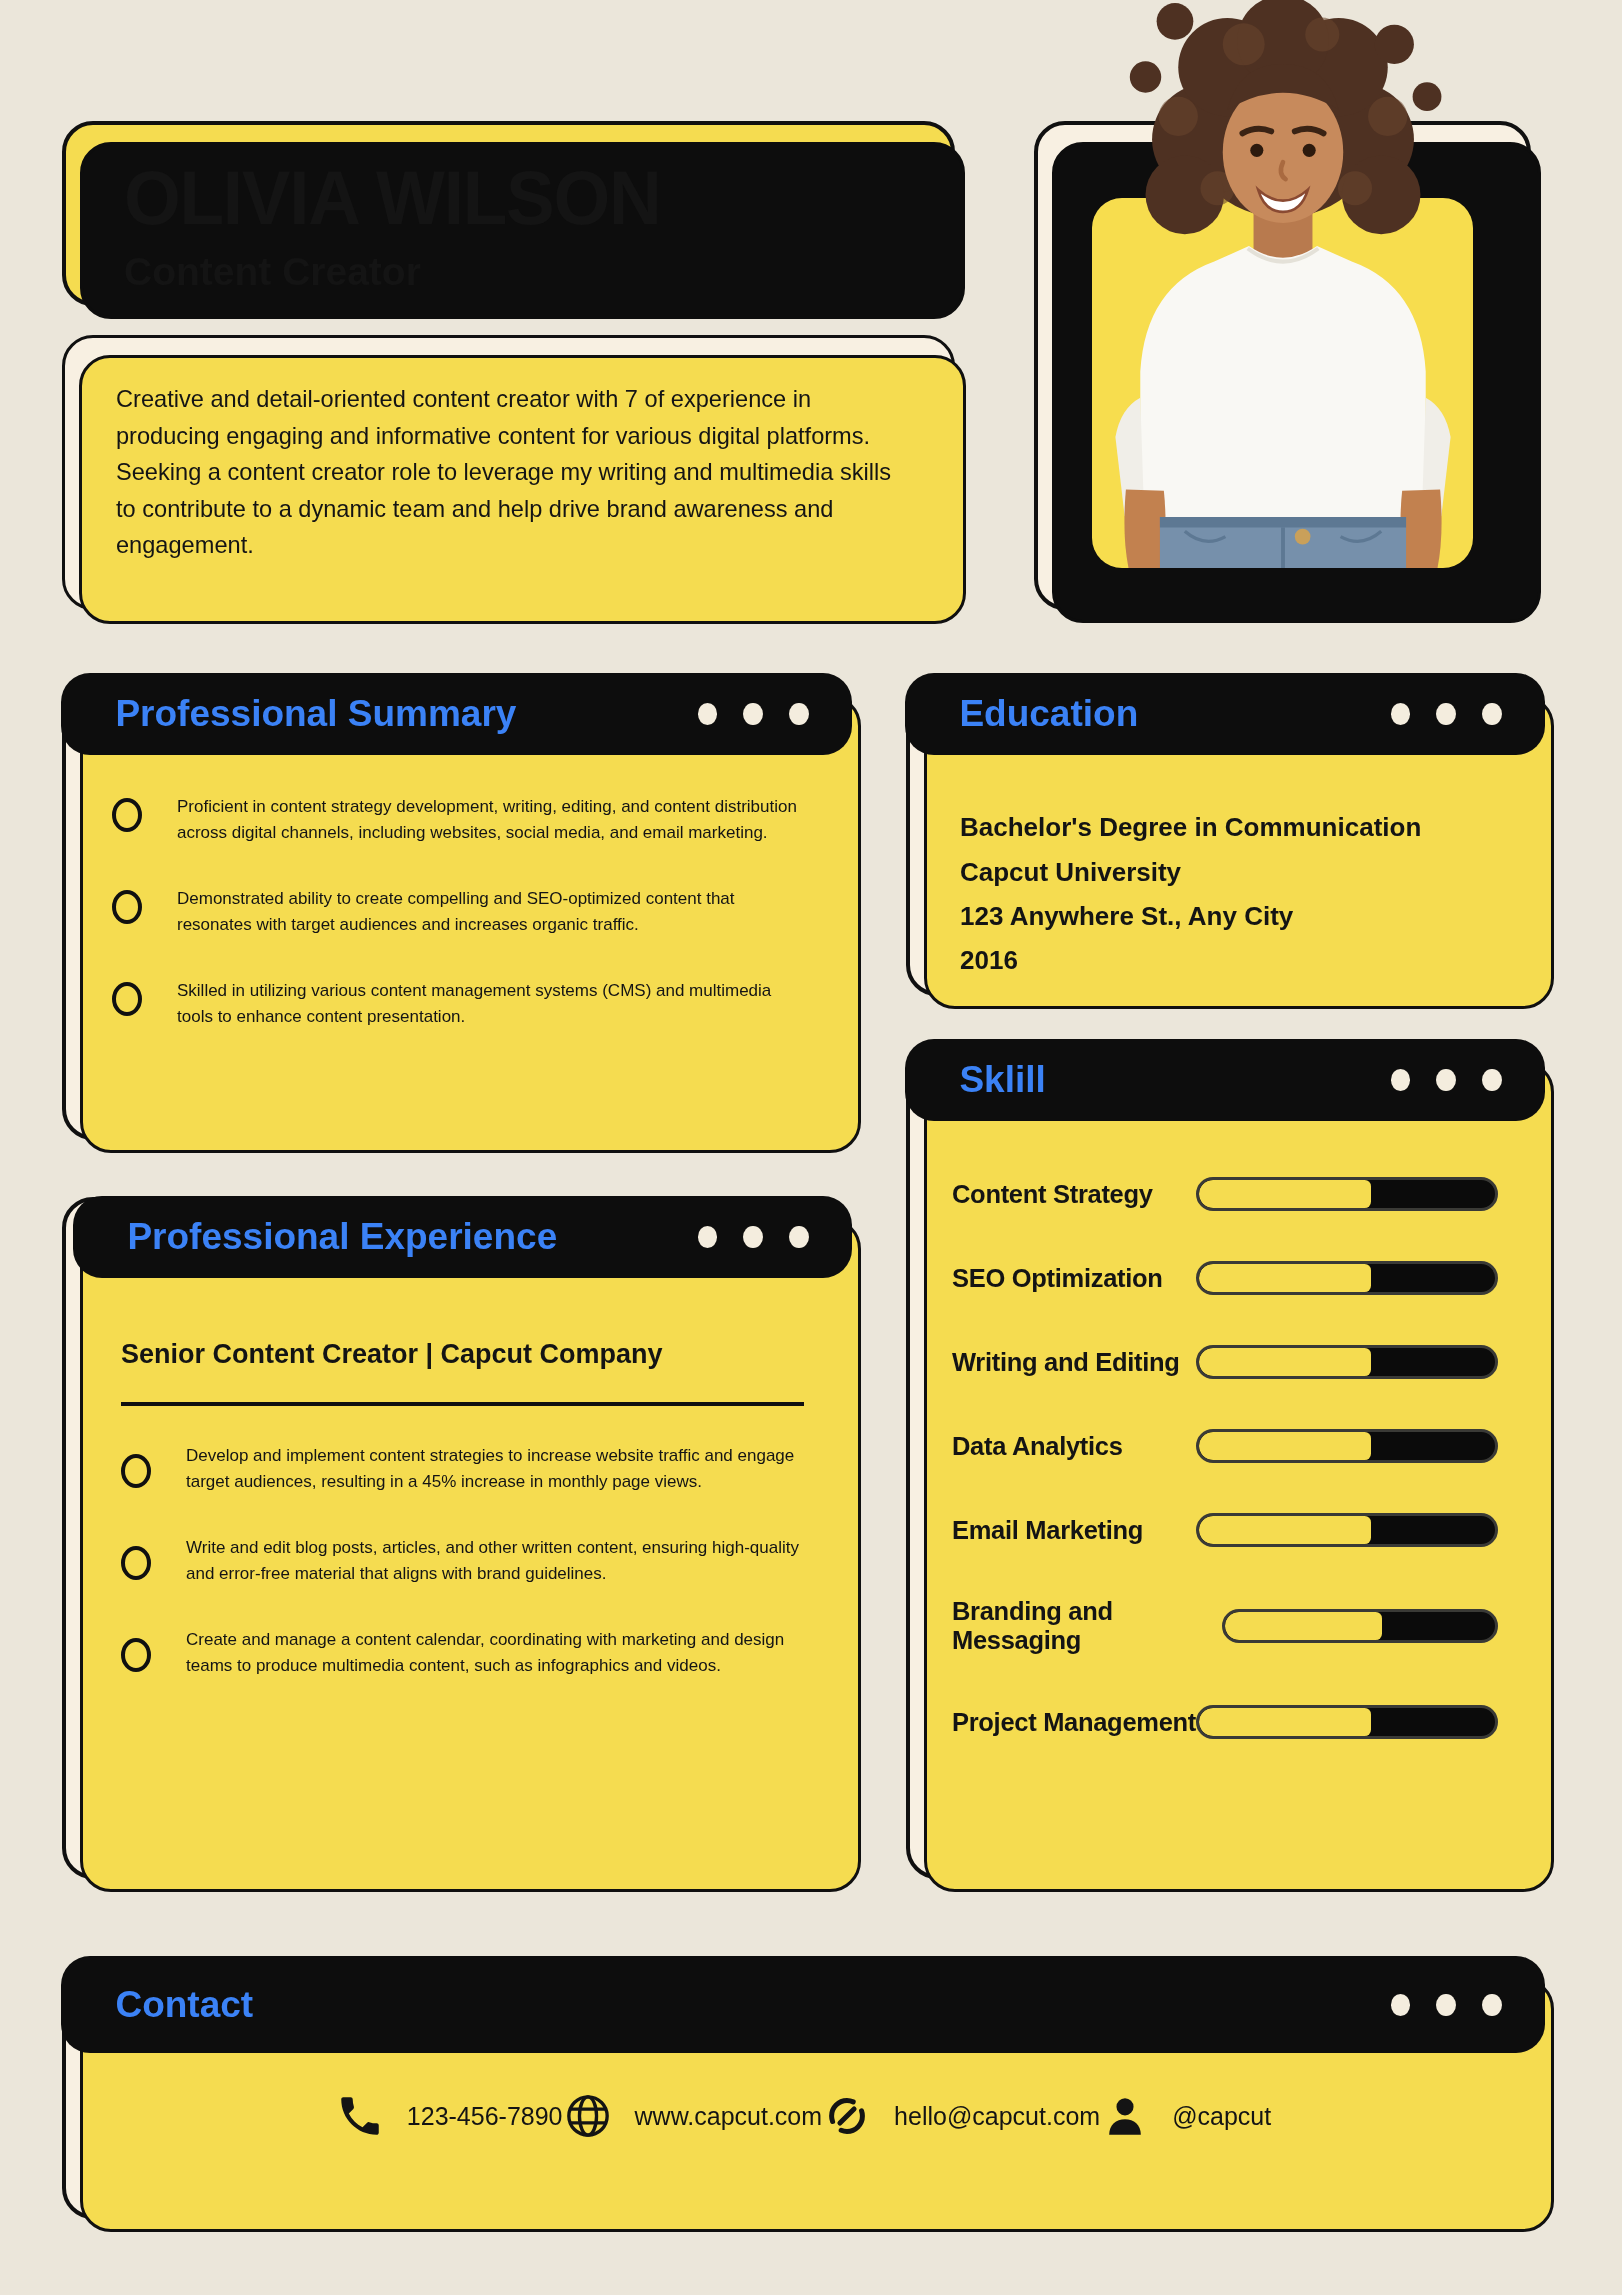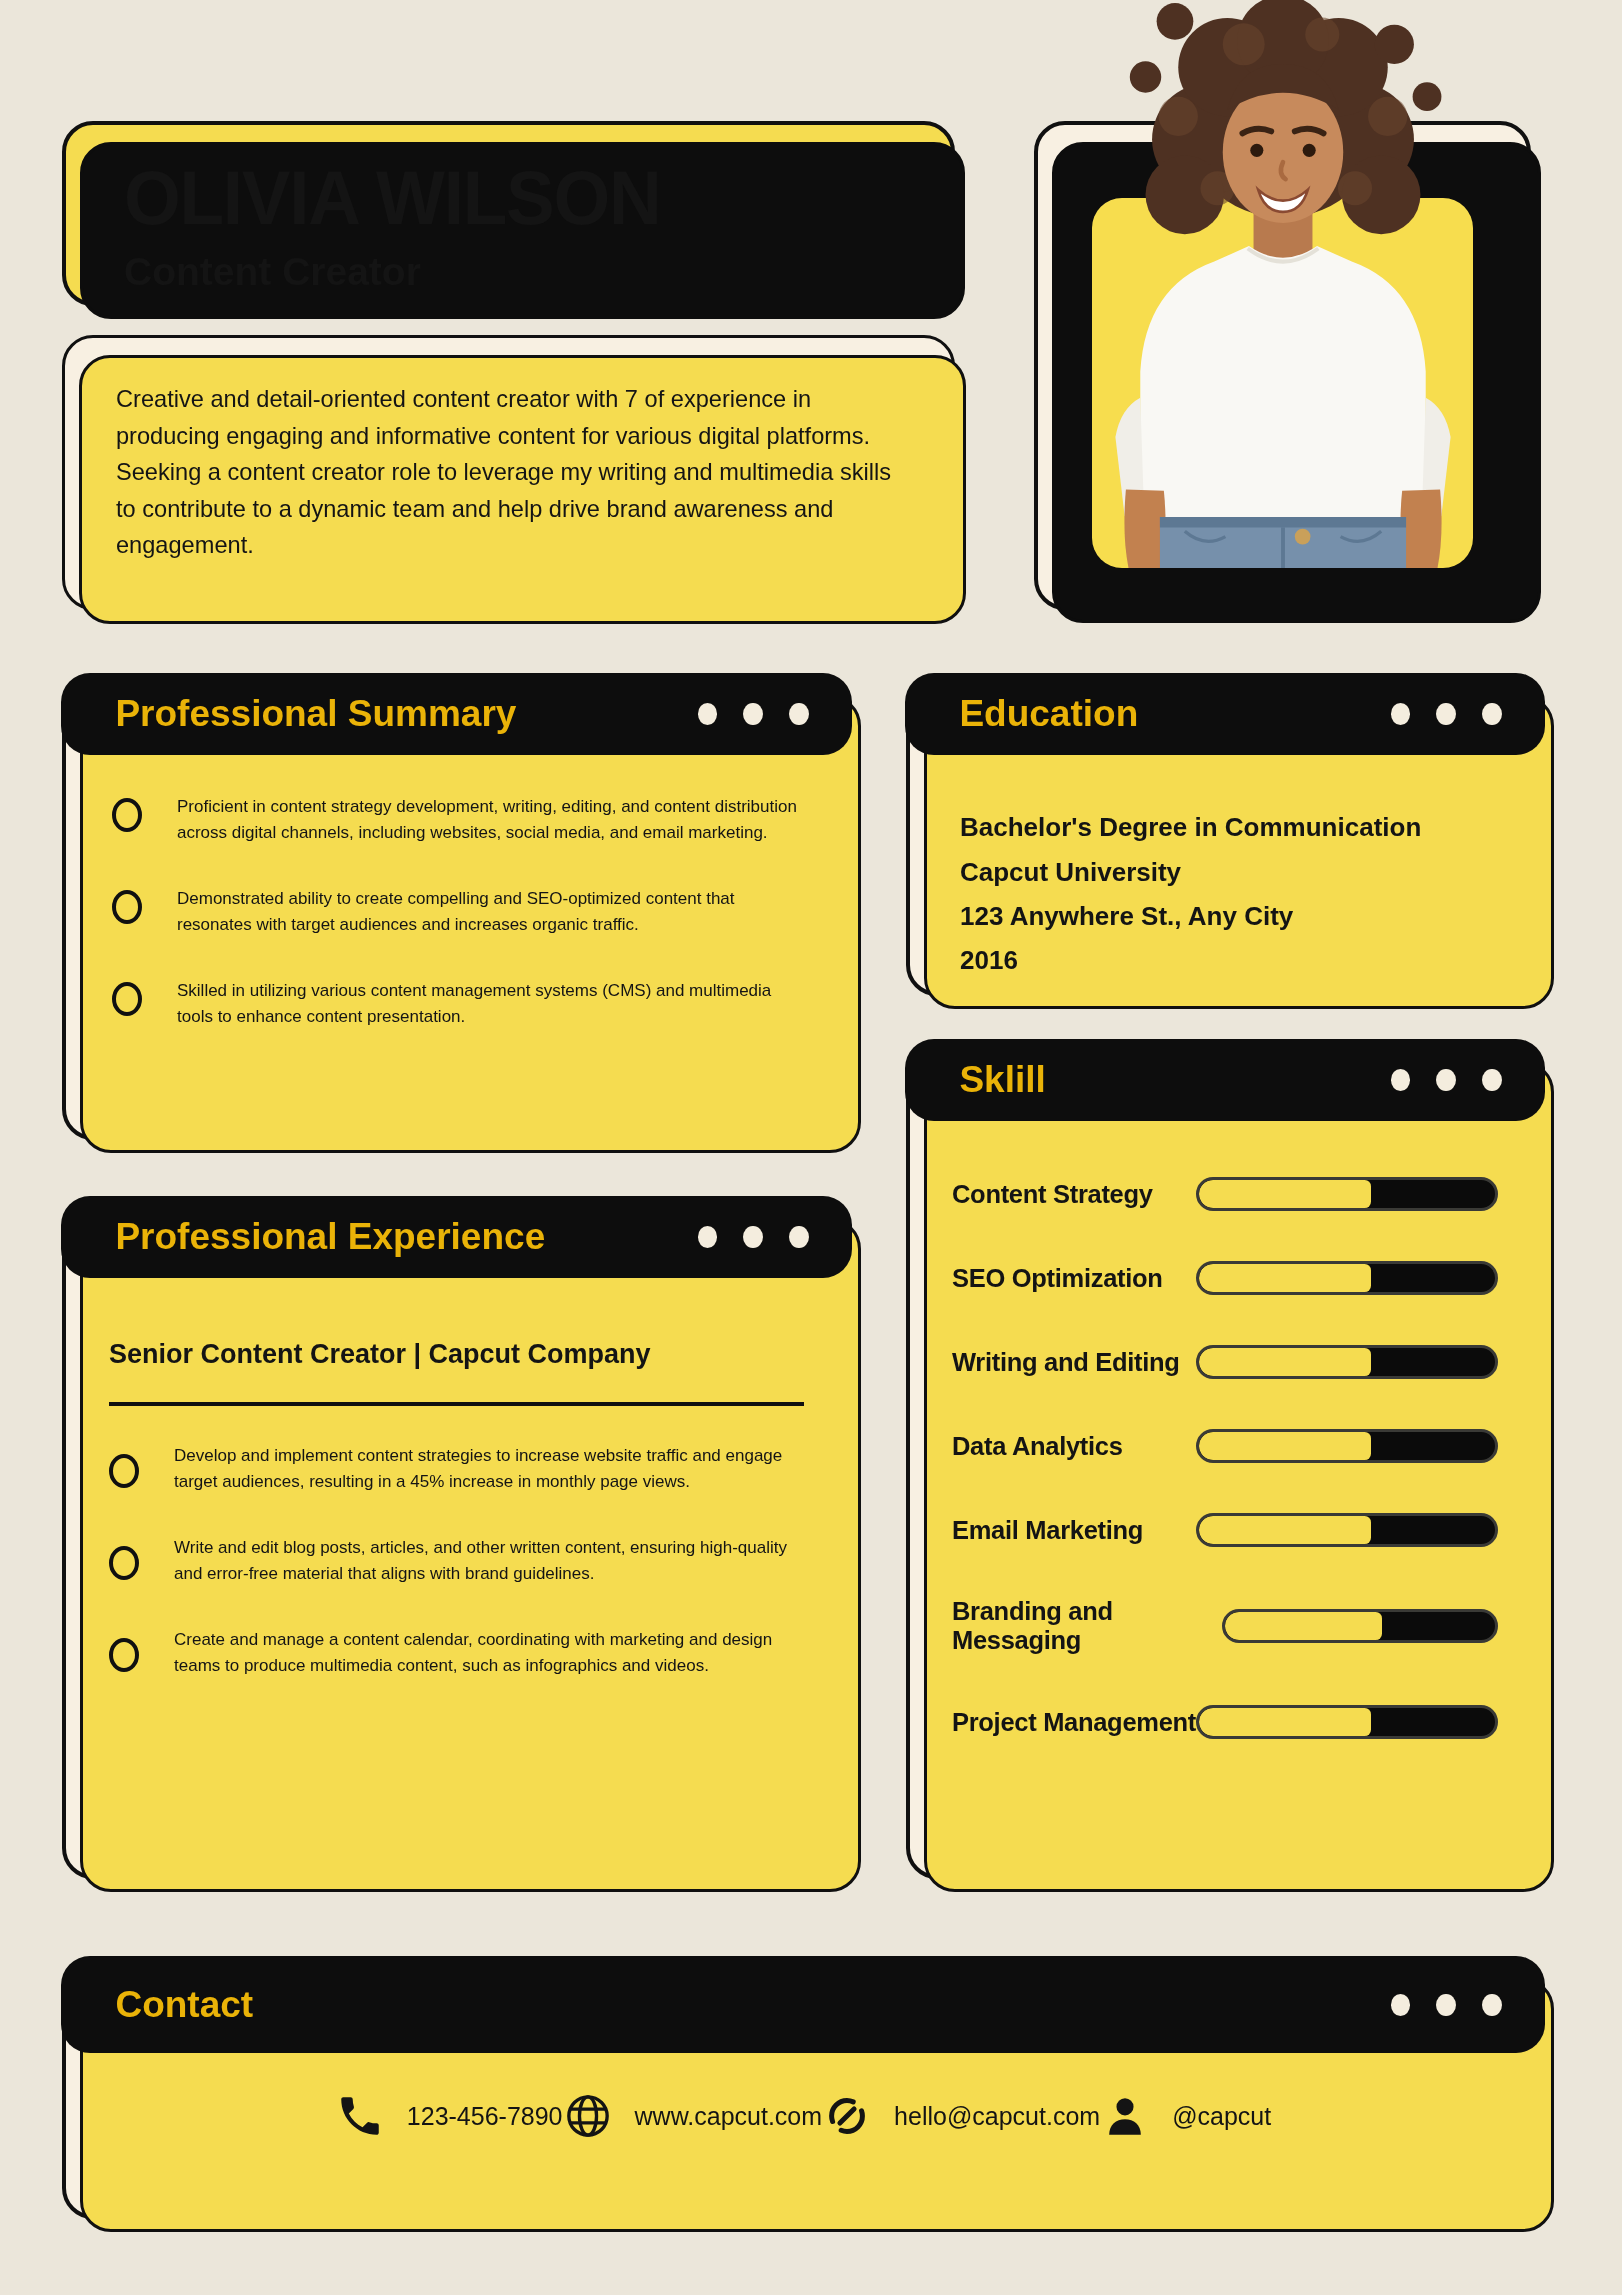--- a/index.html
+++ b/index.html
@@ -31,26 +31,26 @@
 
   
   .intro-card{left:62px;top:335px;width:893px;height:275px;display:flex;align-items:center;
         padding:19.6px 51px;border-width:3.9px;}
   .intro-card p{margin:0;font-size:23.6px;line-height:1.55;max-width:805px;}
 
   
   .window{padding:0;}
   .win-bar{display:flex;align-items:center;justify-content:space-between;height:82px;
         background:#0d0d0d;border-radius:29px;margin:-4.6px -4.6px 0 -4.6px;padding:0 43px 0 54px;}
-  .win-bar h2{margin:0;color:#eab308;font-size:37px;font-weight:bold;letter-spacing:0;}
+  .win-bar h2{margin:0;color:#3b82f6;font-size:37px;font-weight:bold;letter-spacing:0;}
   .dots{display:flex;gap:26px;}
   .dots span{width:19.6px;height:22px;border-radius:50%;background:#f4edde;}
 
   .summary-card{left:62px;top:674px;width:789px;height:466px;}
-  .experience-card{left:62px;top:1197px;width:789px;height:682px;}
+  .experience-card{left:62px;top:1197px;width:789px;height:682px;padding-left:12px;}
   .education-card{left:906px;top:674px;width:638px;height:322px;}
   .skill-card{left:906px;top:1040px;width:638px;height:839px;}
   .contact-card{left:62px;top:1957px;width:1482px;height:262px;}
 
   .win-body{padding:39px 46px;}
 
   
   .bullet-row{display:flex;gap:35px;margin-bottom:41px;}
   .bullet-row:last-child{margin-bottom:0;}
   .bullet-row.top{align-items:flex-start;}

